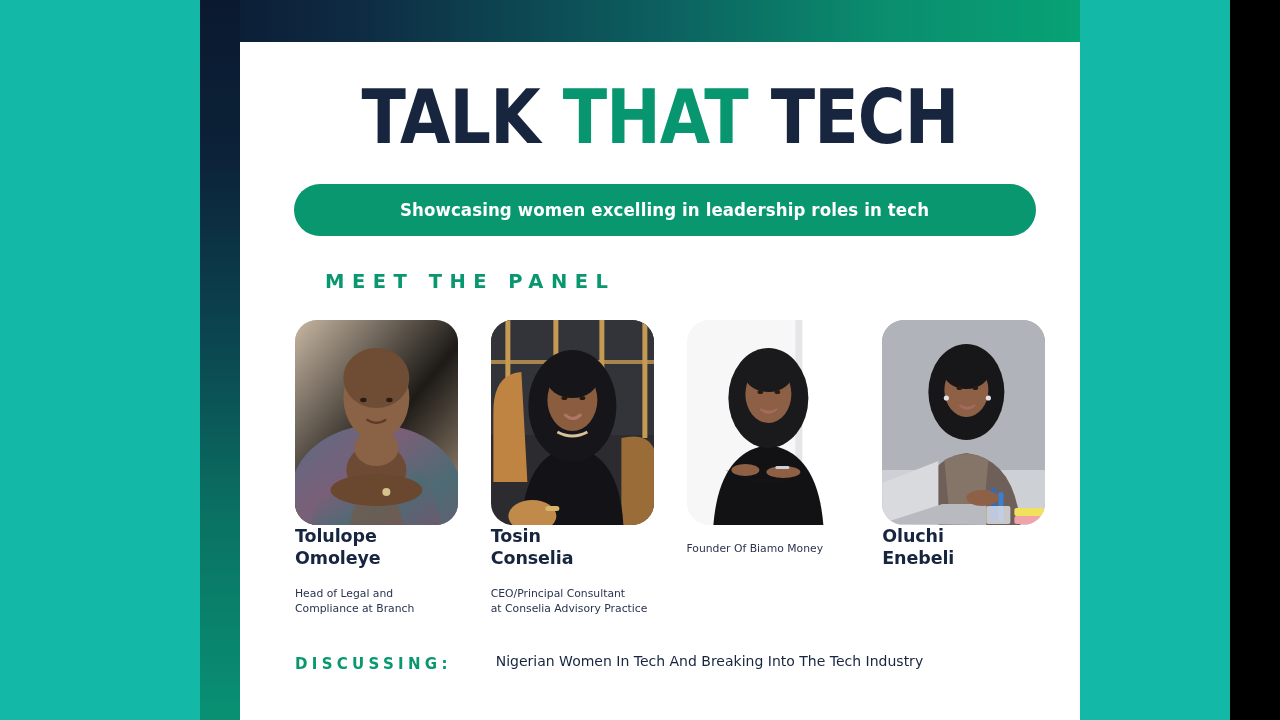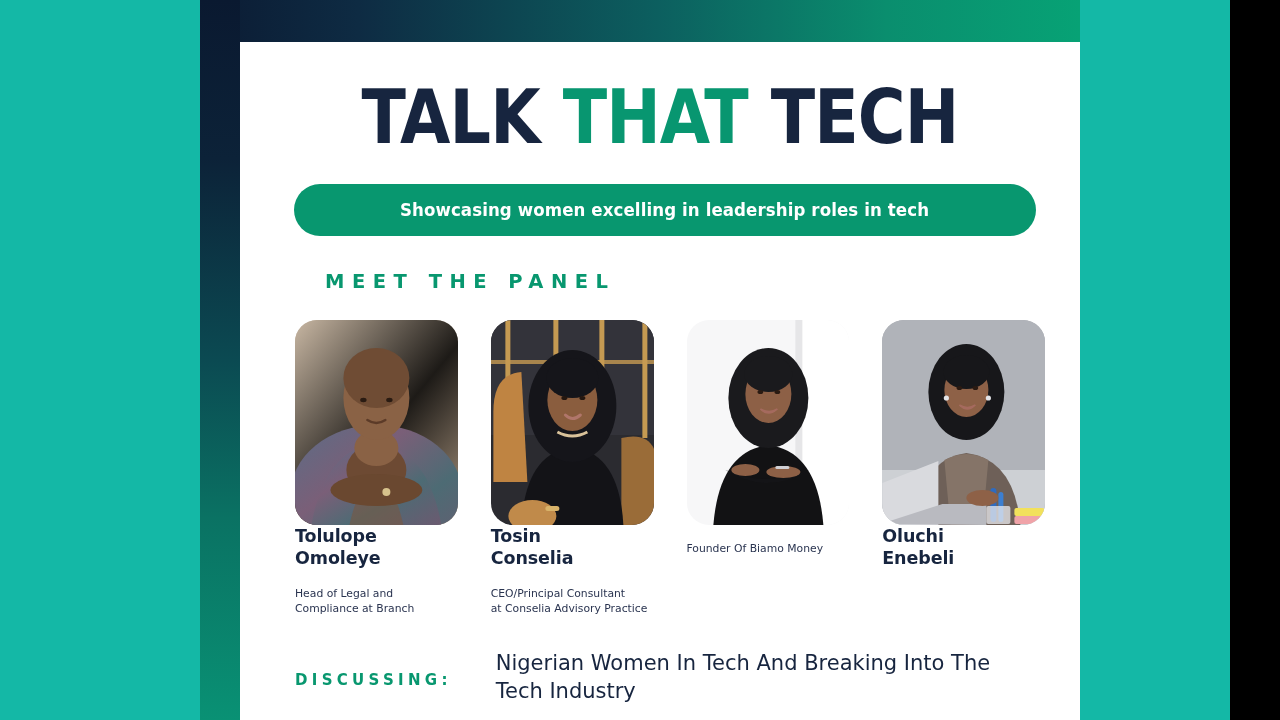--- a/index.html
+++ b/index.html
@@ -90,21 +90,21 @@
     position:absolute; left:55px; top:608px; width:760px;
     display:flex; align-items:center;
   }
   #discussing-label{
     color:#08976f; font-weight:700; font-size:15px; letter-spacing:4.3px;
     font-family:"DejaVu Sans","Liberation Sans",sans-serif;
     padding-top:5px; white-space:nowrap;
   }
   #discussing-topic{
     margin-left:44px;
-    color:#17253f; font-weight:400; font-size:21px; line-height:1.33;
+    color:#17253f; font-weight:400; font-size:14px; line-height:1.33;
     font-family:"DejaVu Sans","Liberation Sans",sans-serif;
     max-width:525px;
   }
 </style>
 </head>
 <body>
 
 <div id="stage">
 
   <div id="top-bar"></div>

